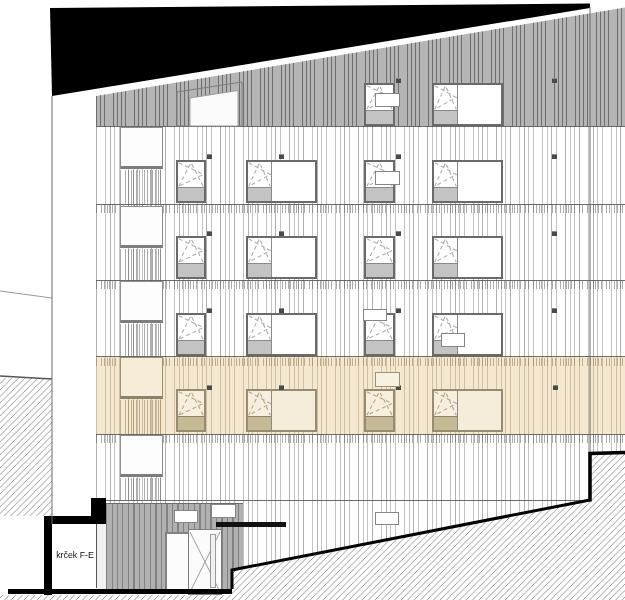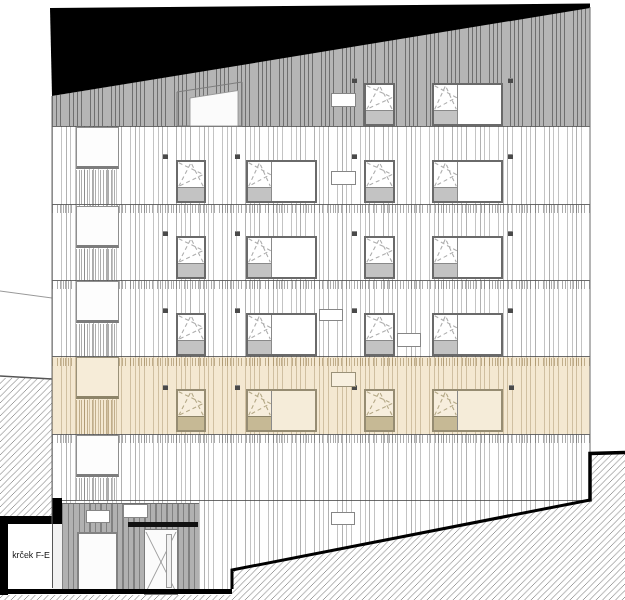--- a/index.html
+++ b/index.html
@@ -1,19 +1,19 @@
 <!DOCTYPE html>
 <html style="--attic-gray: #b5b5b5; --beige: #f4e8d1; --entrance: #b1b1b1; --frame: #6a6a6a; --spandrel: #c3c3c3; --facade-white: #ffffff;"><head>
 <meta charset="utf-8">
 <style>
   html,body{margin:0;padding:0;background:#fff;}
   #canvas{position:relative;width:625px;height:600px;background:#fff;overflow:hidden;
           font-family:"Liberation Sans", sans-serif;}
   
-  .abs{position:absolute;box-sizing:border-box;}
+  .abs{position:absolute;box-sizing:border-box;margin-left:44px;}
   #facade-base{left:52px;top:126px;width:538px;height:468px;background-color:var(--facade-white,#fff);
     background-image:
       repeating-linear-gradient(90deg, rgba(80,80,80,.34) 0 .8px, transparent .8px 4.6px),
       repeating-linear-gradient(90deg, rgba(80,80,80,.16) 0 .8px, transparent .8px 13.8px);
     z-index:1;}
   #attic-band{left:52px;top:0;width:538px;height:126px;background-color:var(--attic-gray,#b5b5b5);
     background-image:repeating-linear-gradient(90deg, rgba(40,40,40,.5) 0 .9px, transparent .9px 4.2px);
     clip-path:polygon(0 96px,538px 6px,538px 126px,0 126px);z-index:2;}
   #beige-band{left:52px;top:357px;width:538px;height:77px;background-color:var(--beige,#f4e8d1);
     background-image:repeating-linear-gradient(90deg, rgba(140,115,70,.35) 0 .8px, transparent .8px 4.6px);

